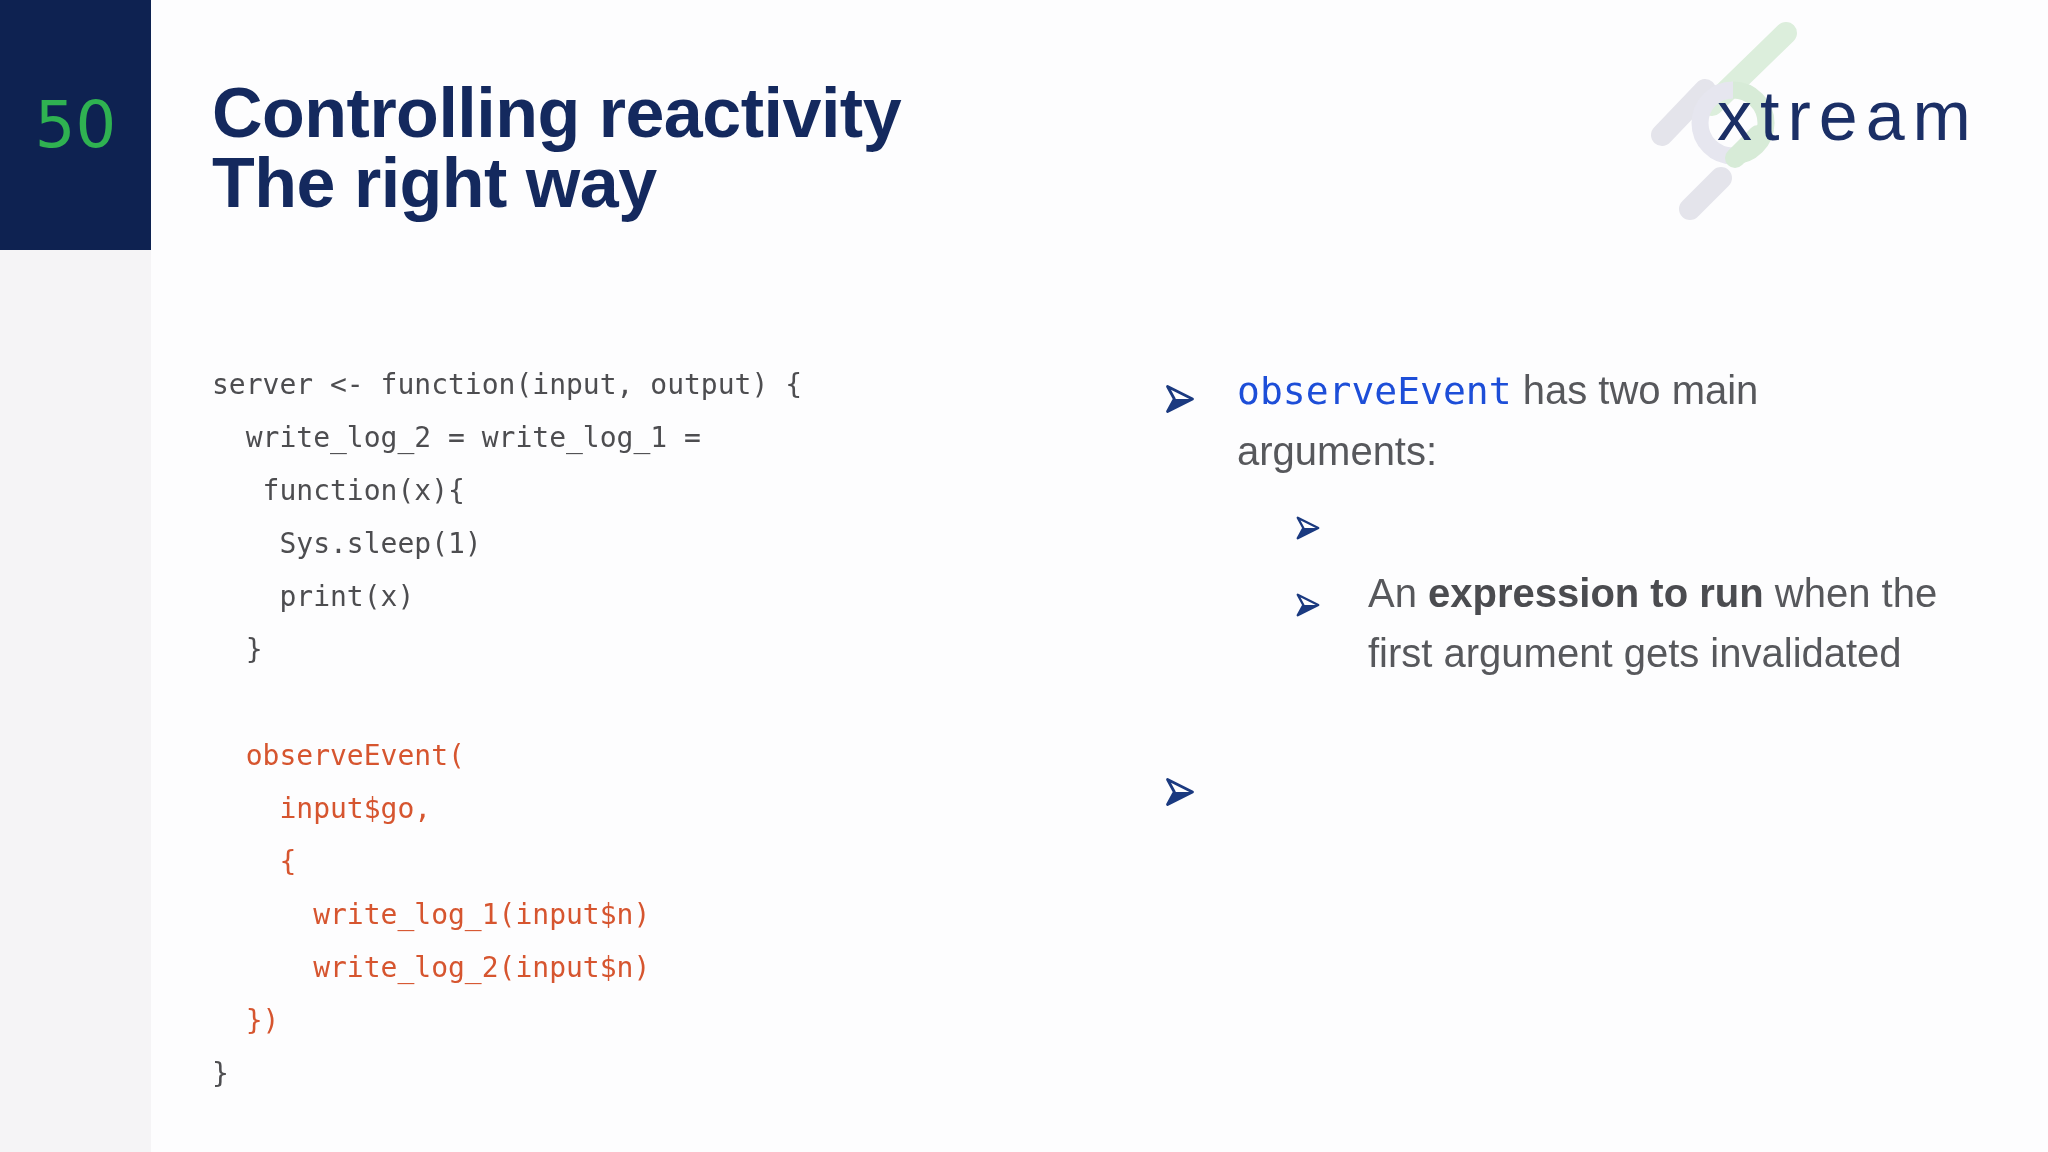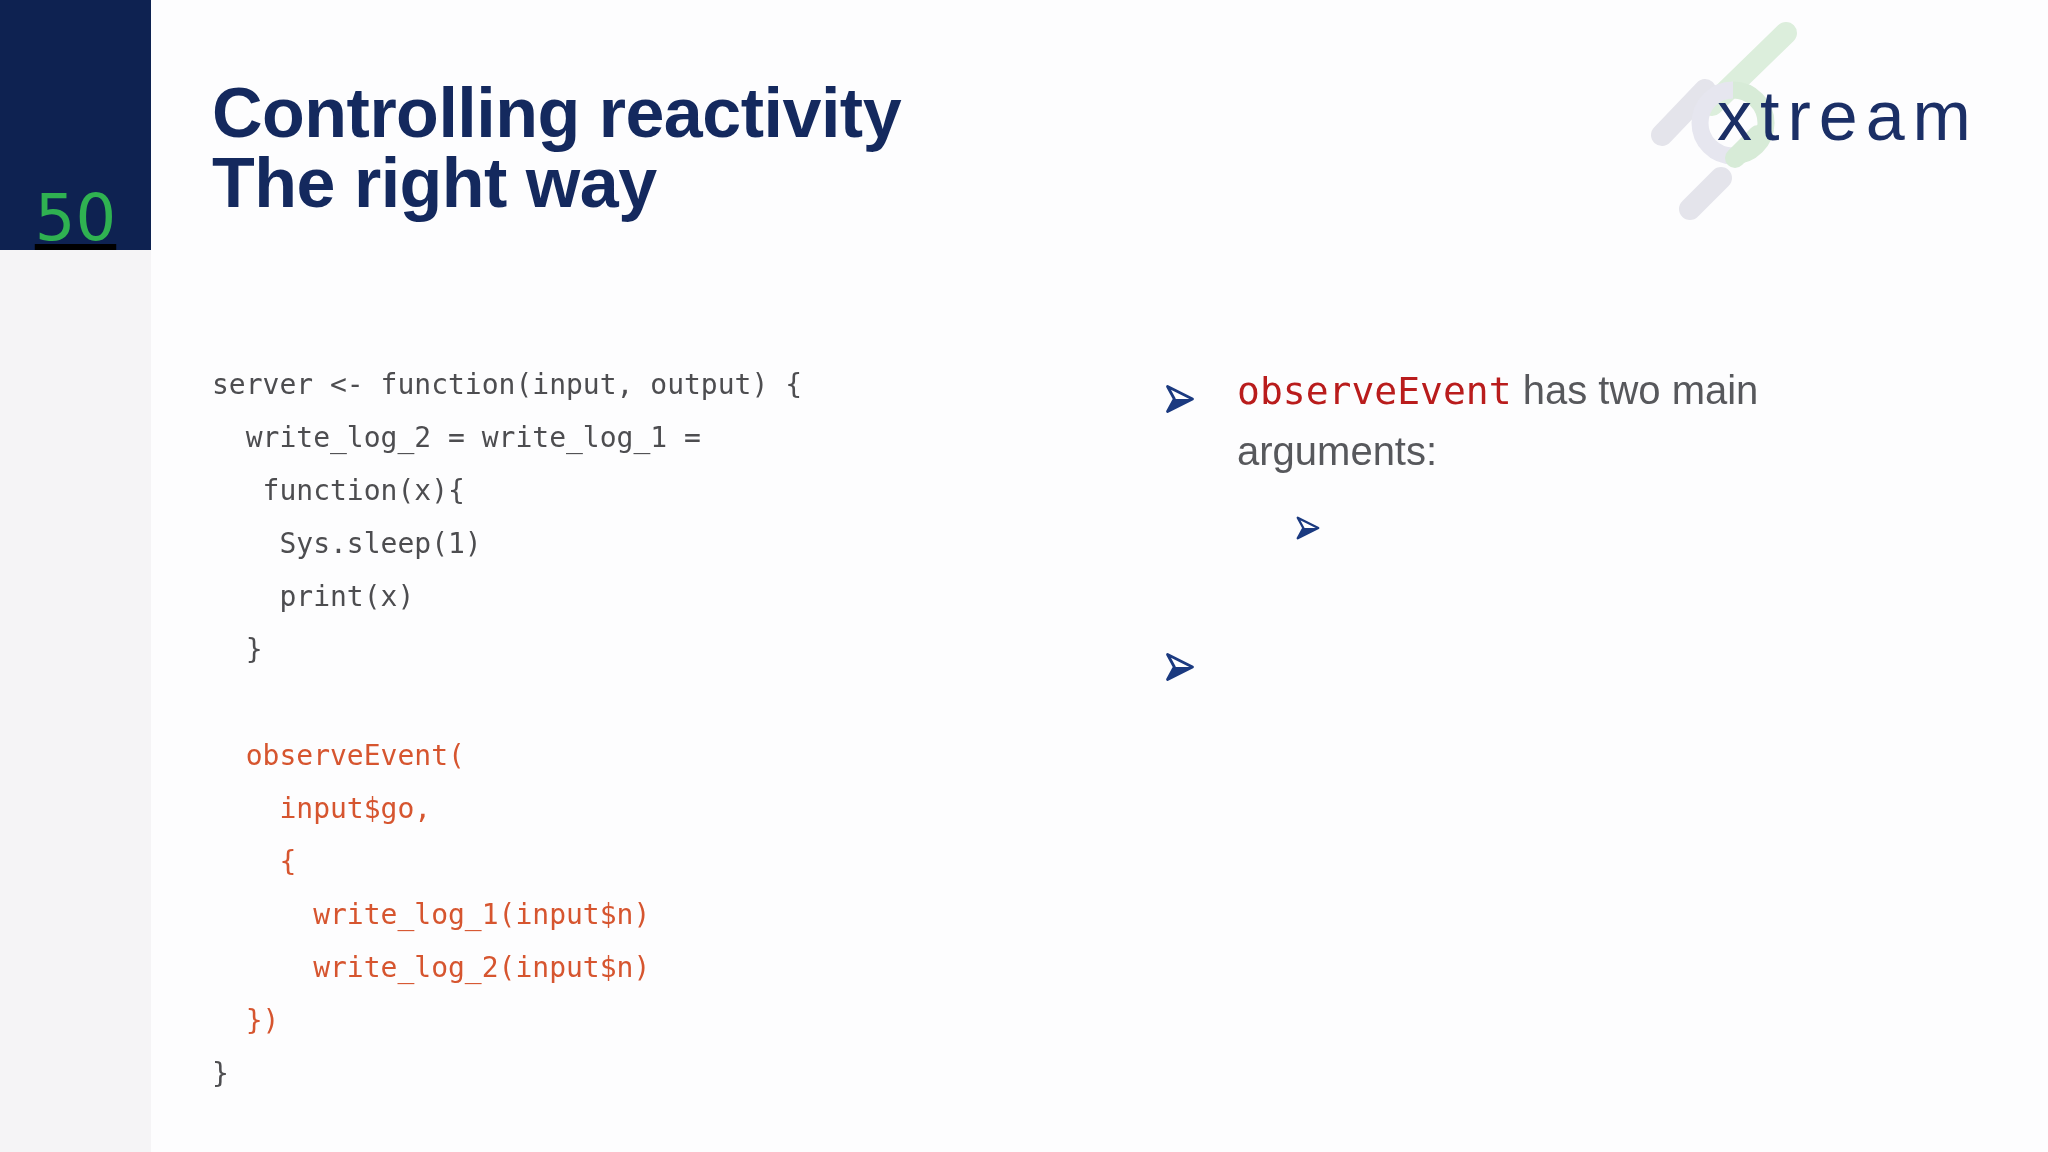--- a/index.html
+++ b/index.html
@@ -1,21 +1,21 @@
 <!DOCTYPE html>
 <html><head>
 <meta charset="utf-8">
 <style>
   html,body{margin:0;padding:0;background:#ffffff;}
   body{width:2048px;height:1152px;overflow:hidden;font-family:"Liberation Sans",sans-serif;}
   .slide{position:relative;width:2048px;height:1152px;background:#fdfdfe;}
 
   
   .num-box{position:absolute;left:0;top:0;width:151px;height:250px;background:#0e2251;
-           display:flex;align-items:flex-end;justify-content:center;text-decoration:underline;}
+           display:flex;align-items:center;justify-content:center;}
   .num{color:#2fb251;font-family:"DejaVu Sans",sans-serif;font-weight:400;font-size:64px;line-height:1;}
   .side-strip{position:absolute;left:0;top:250px;width:151px;height:902px;background:#f5f4f6;}
 
   
   .title{position:absolute;left:212px;top:78px;color:#14295e;font-weight:700;
          font-size:70px;line-height:70px;letter-spacing:-0.5px;}
 
   
   .logo{position:absolute;left:1645px;top:10px;width:360px;height:220px;}
   .logo-mark{position:absolute;left:0;top:0;}
@@ -34,21 +34,21 @@
   .bullet{display:flex;align-items:flex-start;margin-bottom:5px;}
   .bullet .marker{flex:0 0 auto;}
   .bullet.level1 .marker{width:74px;padding-top:12px;}
   .bullet.level2{padding-left:131px;}
   .bullet.level2 .marker{width:74px;padding-top:12px;}
   .bullet .btext{flex:0 1 auto;}
   .bullet.level1 .btext{max-width:705px;}
   .bullet.level2 .btext{max-width:575px;}
   .bullet.gap{margin-top:70px;}
   .seg.bold{font-weight:700;color:#4b4c50;}
-  .seg.mono{font-family:"DejaVu Sans Mono","Liberation Mono",monospace;font-size:38px;color:#b91c1c;}
+  .seg.mono{font-family:"DejaVu Sans Mono","Liberation Mono",monospace;font-size:38px;color:#1d4ed8;}
 </style>
 </head>
 <body>
 
 <div class="slide">
 
   <div class="num-box">
     <span class="num">50</span>
   </div>
   <div class="side-strip"></div>
@@ -79,20 +79,27 @@
             <polygon points="4,26 26,15 10,15 " fill="#1b3a80"></polygon>
           </svg></span>
         <span class="btext"><span class="seg mono">observeEvent</span><span class="seg"> has two main arguments:</span></span>
       </div>
       <div class="bullet level2">
         <span class="marker"><svg width="28" height="28" viewBox="0 0 30 30">
             <polygon points="4,4 26,15 4,26 10,15" fill="#ffffff" stroke="#1b3a80" stroke-width="2.5" stroke-linejoin="round"></polygon>
             <polygon points="4,26 26,15 10,15 " fill="#1b3a80"></polygon>
           </svg></span>
       </div>
+      <div class="bullet level2">
+        <span class="marker"><svg width="28" height="28" viewBox="0 0 30 30">
+            <polygon points="4,4 26,15 4,26 10,15" fill="#ffffff" stroke="#1b3a80" stroke-width="2.5" stroke-linejoin="round"></polygon>
+            <polygon points="4,26 26,15 10,15 " fill="#1b3a80"></polygon>
+          </svg></span>
+        <span class="btext"><span class="seg">An </span><span class="seg bold">expression to run</span><span class="seg"> when the first argument gets invalidated</span></span>
+      </div>
       <div class="bullet level1 gap">
         <span class="marker"><svg width="34" height="34" viewBox="0 0 30 30">
             <polygon points="4,4 26,15 4,26 10,15" fill="#ffffff" stroke="#1b3a80" stroke-width="2.5" stroke-linejoin="round"></polygon>
             <polygon points="4,26 26,15 10,15 " fill="#1b3a80"></polygon>
           </svg></span>
       </div>
     </div>
 
 </div>
 

